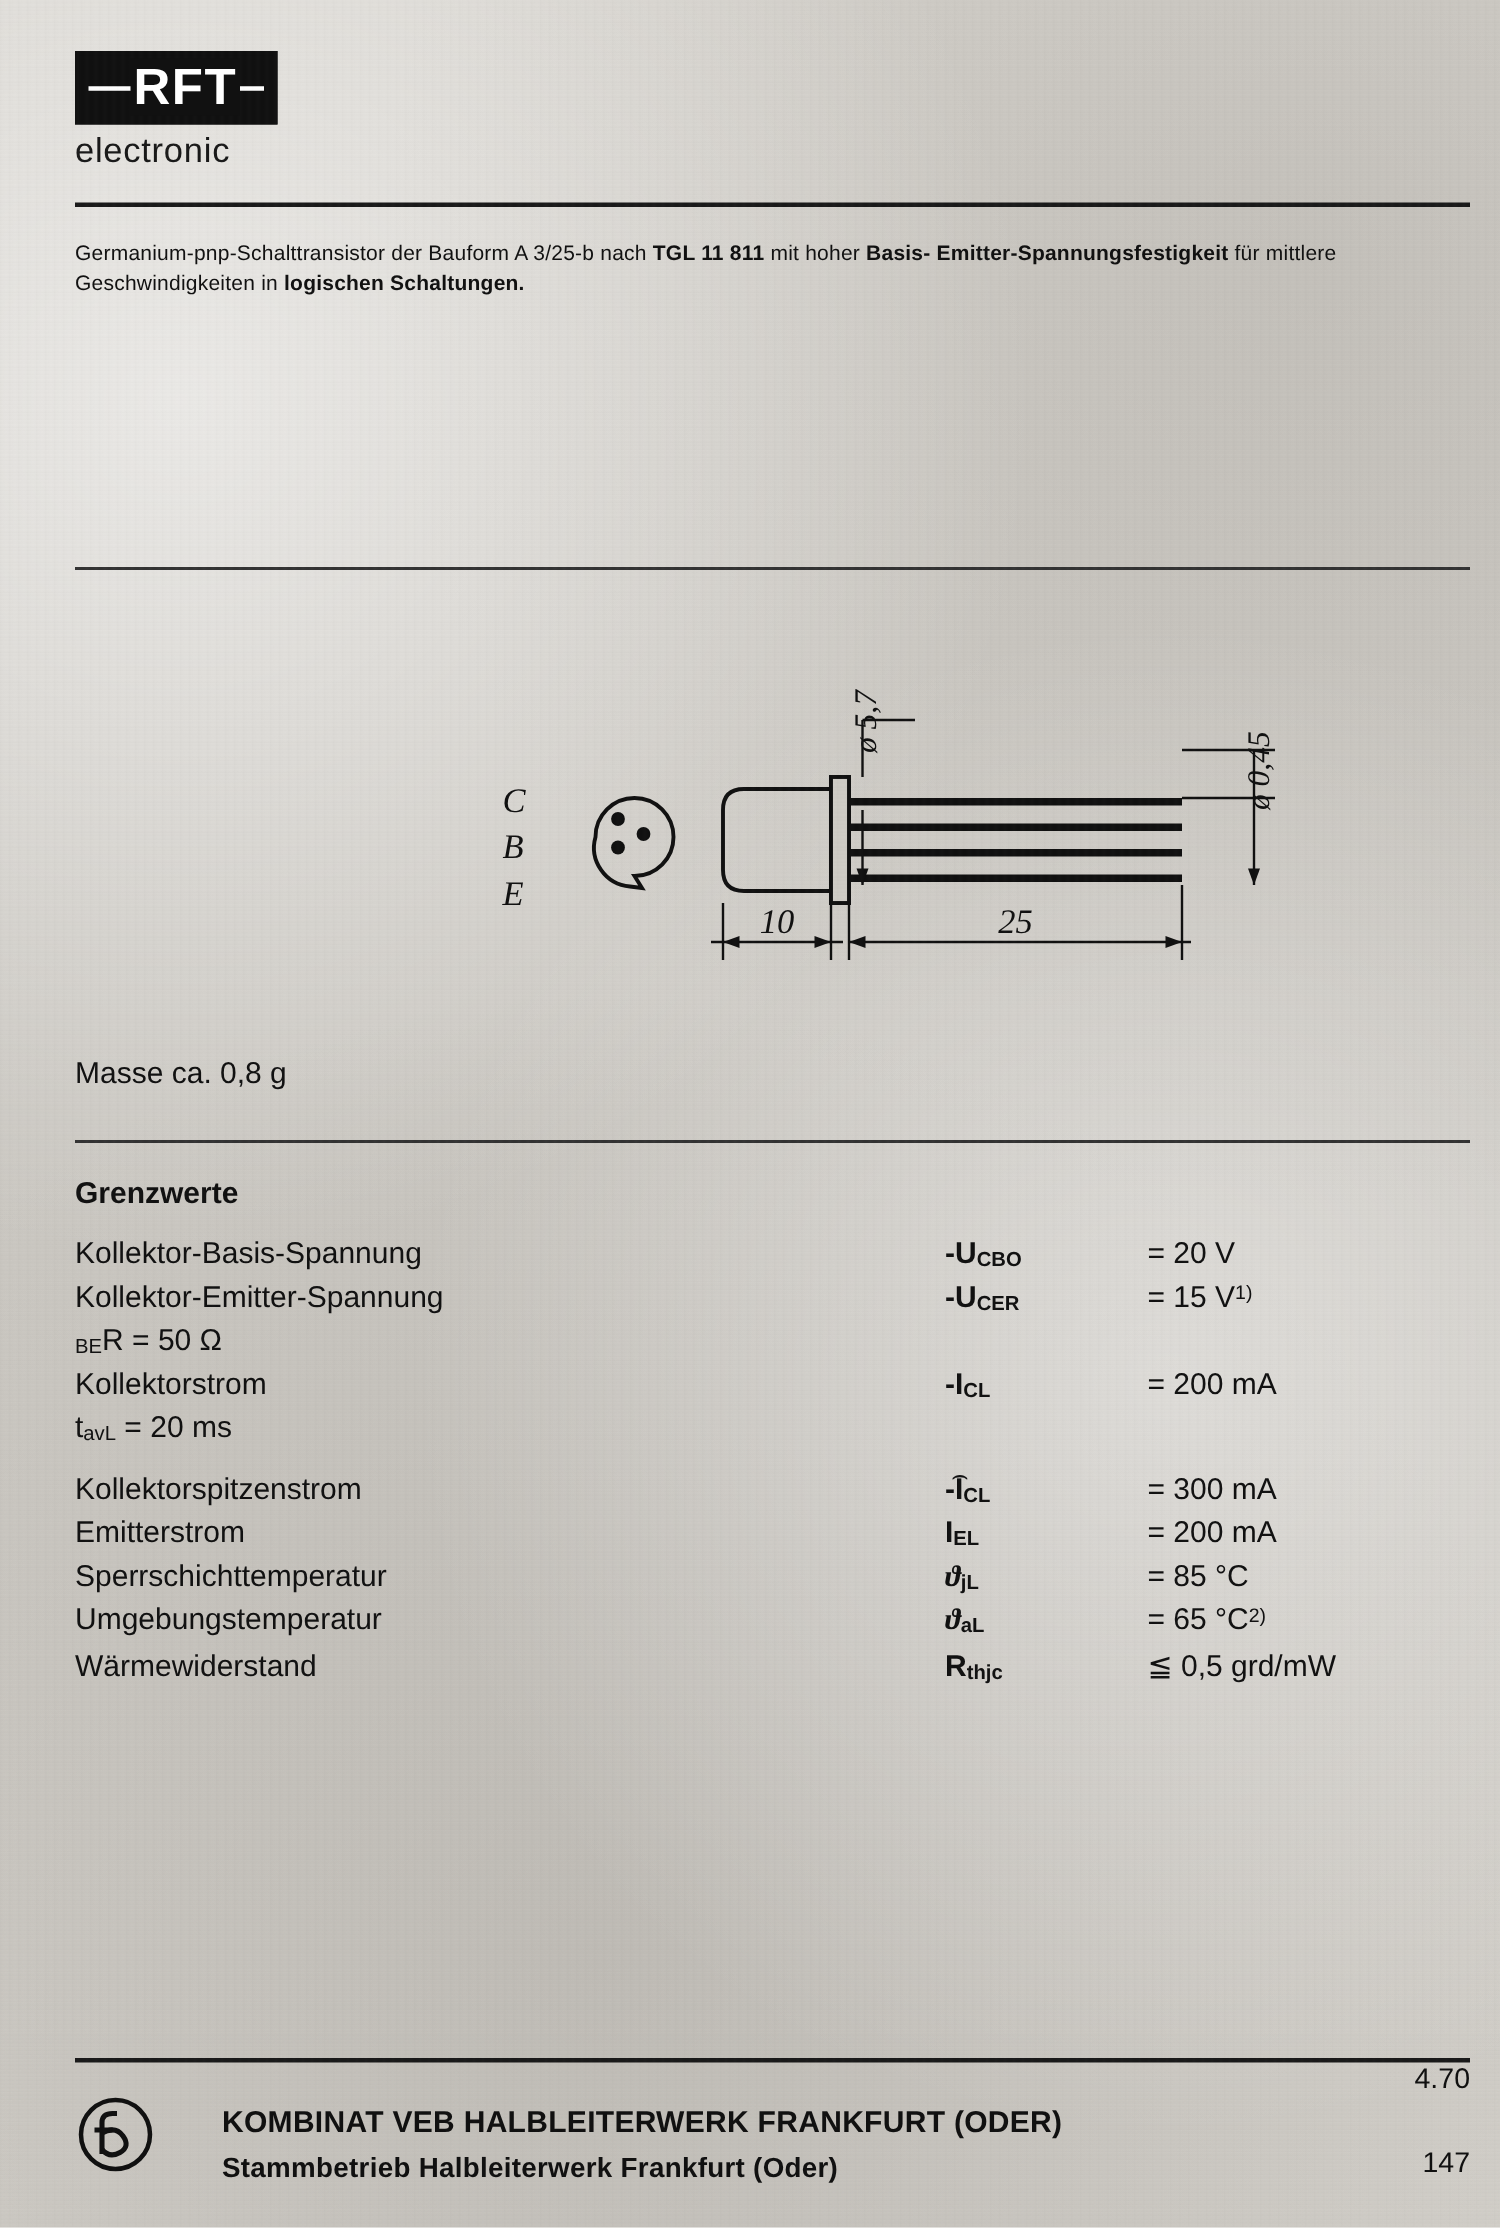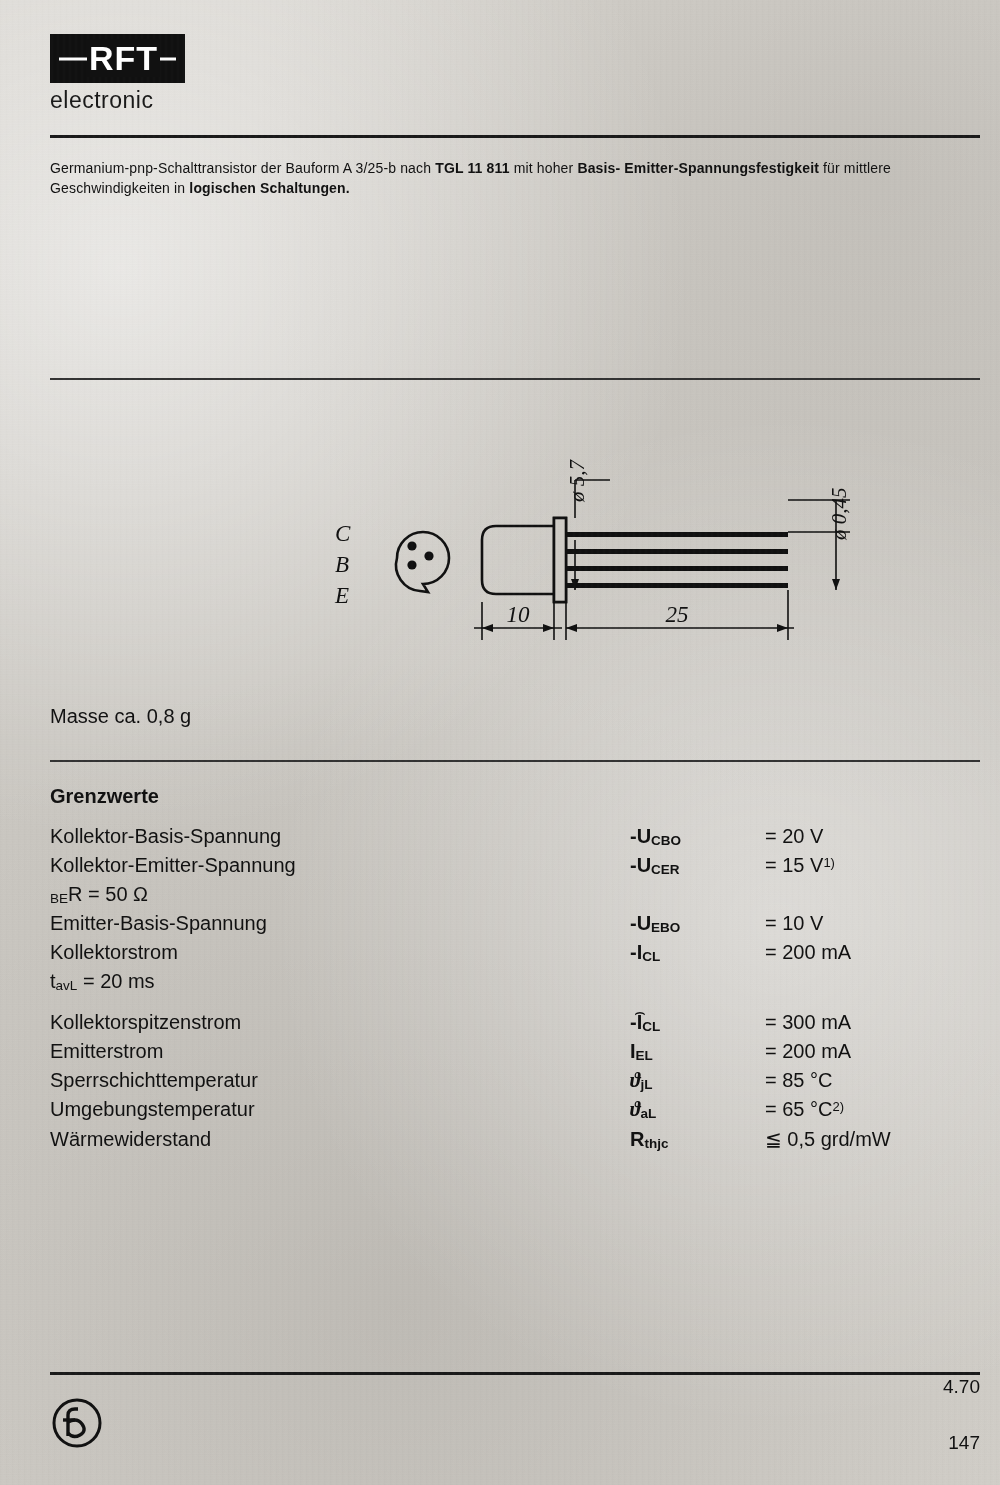--- a/index.html
+++ b/index.html
@@ -316,25 +316,20 @@
       <div class="sym"><span>-U</span><span class="sub">CER</span></div>
       <div class="val"><span>= 15 V</span><span class="sup">1)</span></div>
     </div>
 
     <div class="limrow">
       <div class="name"><span class="sub">BE</span><span>R  =  50 Ω</span></div>
       <div class="sym"></div>
       <div class="val"></div>
     </div>
 
-    <div class="limrow">
-      <div class="name">Emitter-Basis-Spannung</div>
-      <div class="sym"><span>-U</span><span class="sub">EBO</span></div>
-      <div class="val">= 10 V</div>
-    </div>
 
     <div class="limrow">
       <div class="name">Kollektorstrom</div>
       <div class="sym"><span>-I</span><span class="sub">CL</span></div>
       <div class="val">= 200 mA</div>
     </div>
 
     <div class="limrow">
       <div class="name"><span>t</span><span class="sub">avL</span><span>  =  20 ms</span></div>
       <div class="sym"></div>
@@ -379,20 +374,24 @@
 
   <div class="footer-logo">
     <svg width="50" height="50" viewBox="0 0 50 50">
       <circle cx="25" cy="25" r="23" fill="none" stroke="#111" stroke-width="3"></circle>
       <path d="M16 38 L16 17 q0 -6 7 -6 l3 0" fill="none" stroke="#111" stroke-width="3.4"></path>
       <path d="M16 24 q9 -5 14 2 q5 7 -2 11 q-7 4 -12 -2" fill="none" stroke="#111" stroke-width="3.4"></path>
       <line x1="11" y1="22" x2="23" y2="22" stroke="#111" stroke-width="3.4"></line>
     </svg>
   </div>
 
+  <div class="footer-text">
+    <div class="l1">KOMBINAT VEB HALBLEITERWERK FRANKFURT (ODER)</div>
+    <div class="l2">Stammbetrieb Halbleiterwerk Frankfurt (Oder)</div>
+  </div>
 
   <div class="footer-right">
     <div>4.70</div>
     <div class="pg">147</div>
   </div>
 
   <div class="grain"></div>
 </div>
 
 </body></html>

